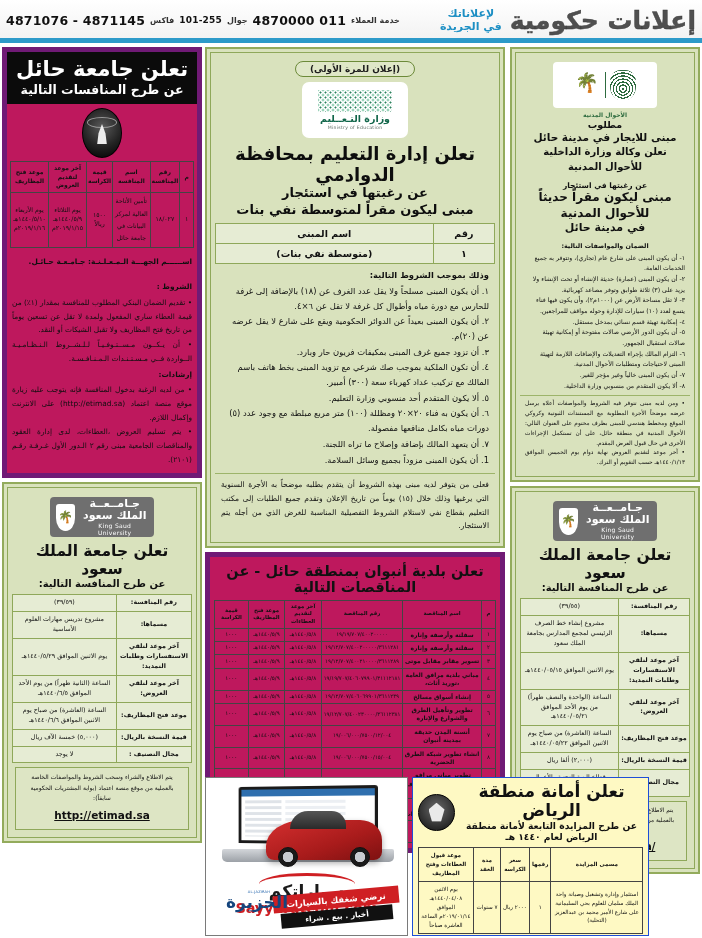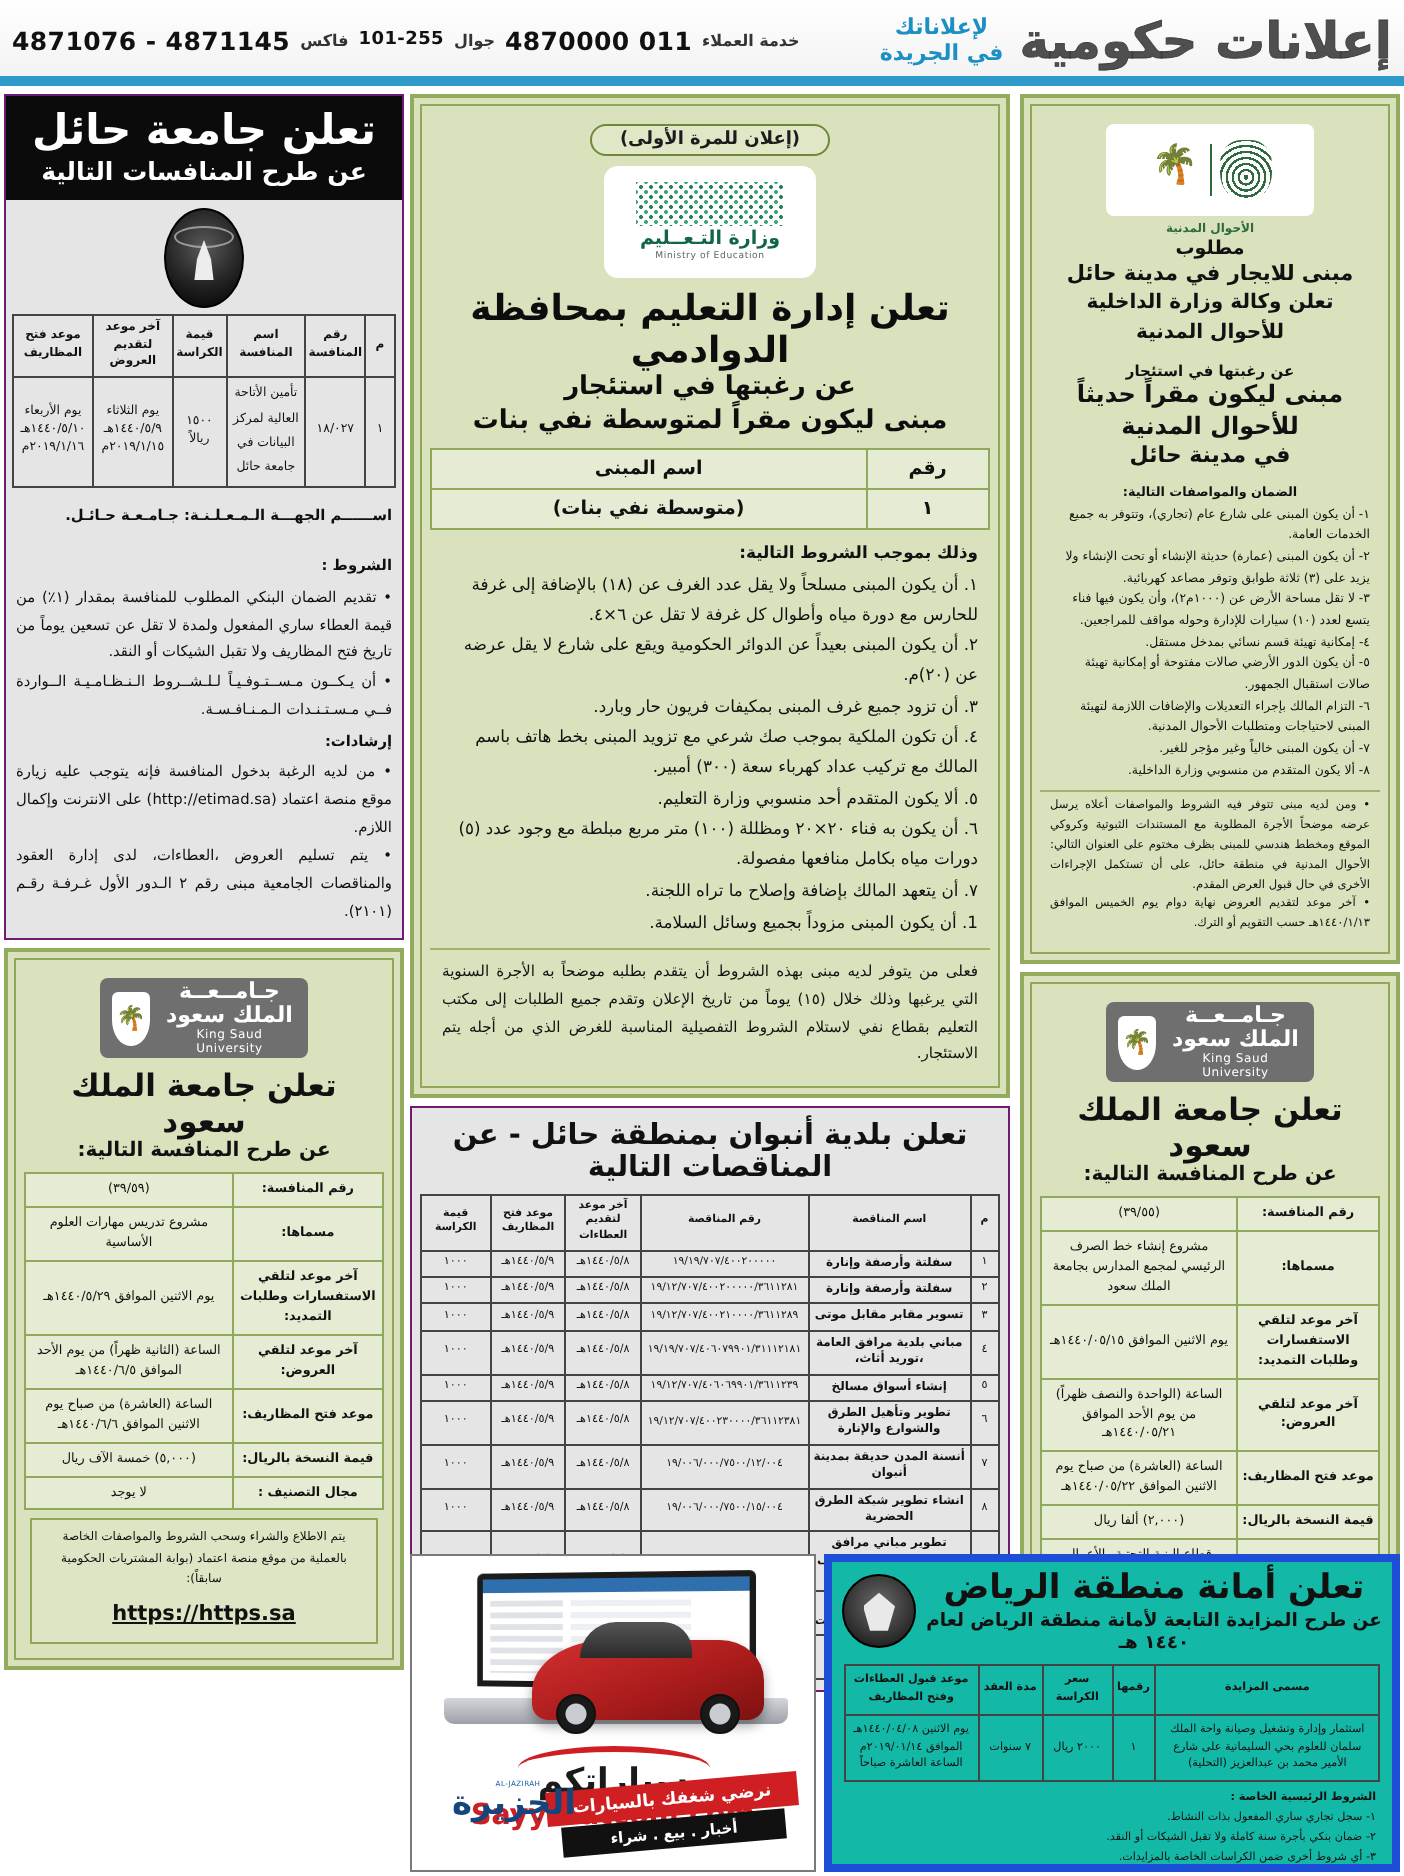--- a/index.html
+++ b/index.html
@@ -41,21 +41,21 @@
   }
 
   
   .col { position:absolute; }
   .col-right { right:2px; top:47px; width:190px; }
   .col-mid   { left:205px; top:47px; width:300px; }
   .col-left  { left:2px;  top:47px; width:200px; }
 
   
   .ad {
-    border:1px solid #701a75; background:#e5e5e5;
+    border:5px solid #701a75; background:#be185d;
     margin-bottom:4px; overflow:hidden;
   }
   .ad-green {
     background:#d9e2bd; border:2px solid #93ab5c;
   }
   .ad-green-in {
     border:1px solid #8fa85a; margin:3px; padding:4px;
     background:#d9e2bd;
   }
 
@@ -295,22 +295,22 @@
     transform:rotate(-5deg); letter-spacing:1px;
   }
   .jaz {
     position:absolute; left:24px; top:3px; width:58px; text-align:center;
   }
   .jaz .jz-en { font-size:3.6px; color:#1b5fa8; letter-spacing:.2px; direction:ltr; }
   .jaz .jz-ar { font-size:17px; font-weight:bold; color:#15457d; line-height:1; letter-spacing:-0.5px; }
 
   
   .riy {
-    position:absolute; left:412px; top:777px; width:288px; height:159px;
-    border:4px solid #1d4ed8; background:#14b8a6; overflow:hidden;
+    position:absolute; left:412px; top:777px; width:237px; height:159px;
+    border:1px solid #1d4ed8; background:#fef9c3; overflow:hidden;
   }
   .riy-hd { display:flex; align-items:center; padding:4px 5px 2px; gap:5px; }
   .riy-seal {
     width:37px; height:37px; border-radius:50%;
     background:radial-gradient(circle at 50% 40%, #6a6a6a 0%, #2a2a2a 70%, #111 100%);
     flex:0 0 37px; position:relative; border:1px solid #000;
   }
   .riy-seal::after {
     content:""; position:absolute; left:50%; top:50%; transform:translate(-50%,-50%);
     width:16px; height:19px; background:#e9e9e9;
@@ -450,21 +450,21 @@
                 <td>(٥,٠٠٠) خمسة الآف ريال</td>
               </tr>
             <tr>
                 <td class="lbl">مجال التصنيف :</td>
                 <td>لا يوجد</td>
               </tr>
           </tbody>
         </table>
         <div class="etimad-box">
           <span>يتم الاطلاع والشراء وسحب الشروط والمواصفات الخاصة بالعملية من موقع منصة اعتماد (بوابة المشتريات الحكومية سابقاً):</span>
-          <a class="url" href="#">https://https.sa</a>
+          <a class="url" href="#">http://etimad.sa</a>
         </div>
       </div>
     </div>
 
   </div>
 
   <div class="col col-mid">
 
     <div class="ad ad-green">
       <div class="ad-green-in">

